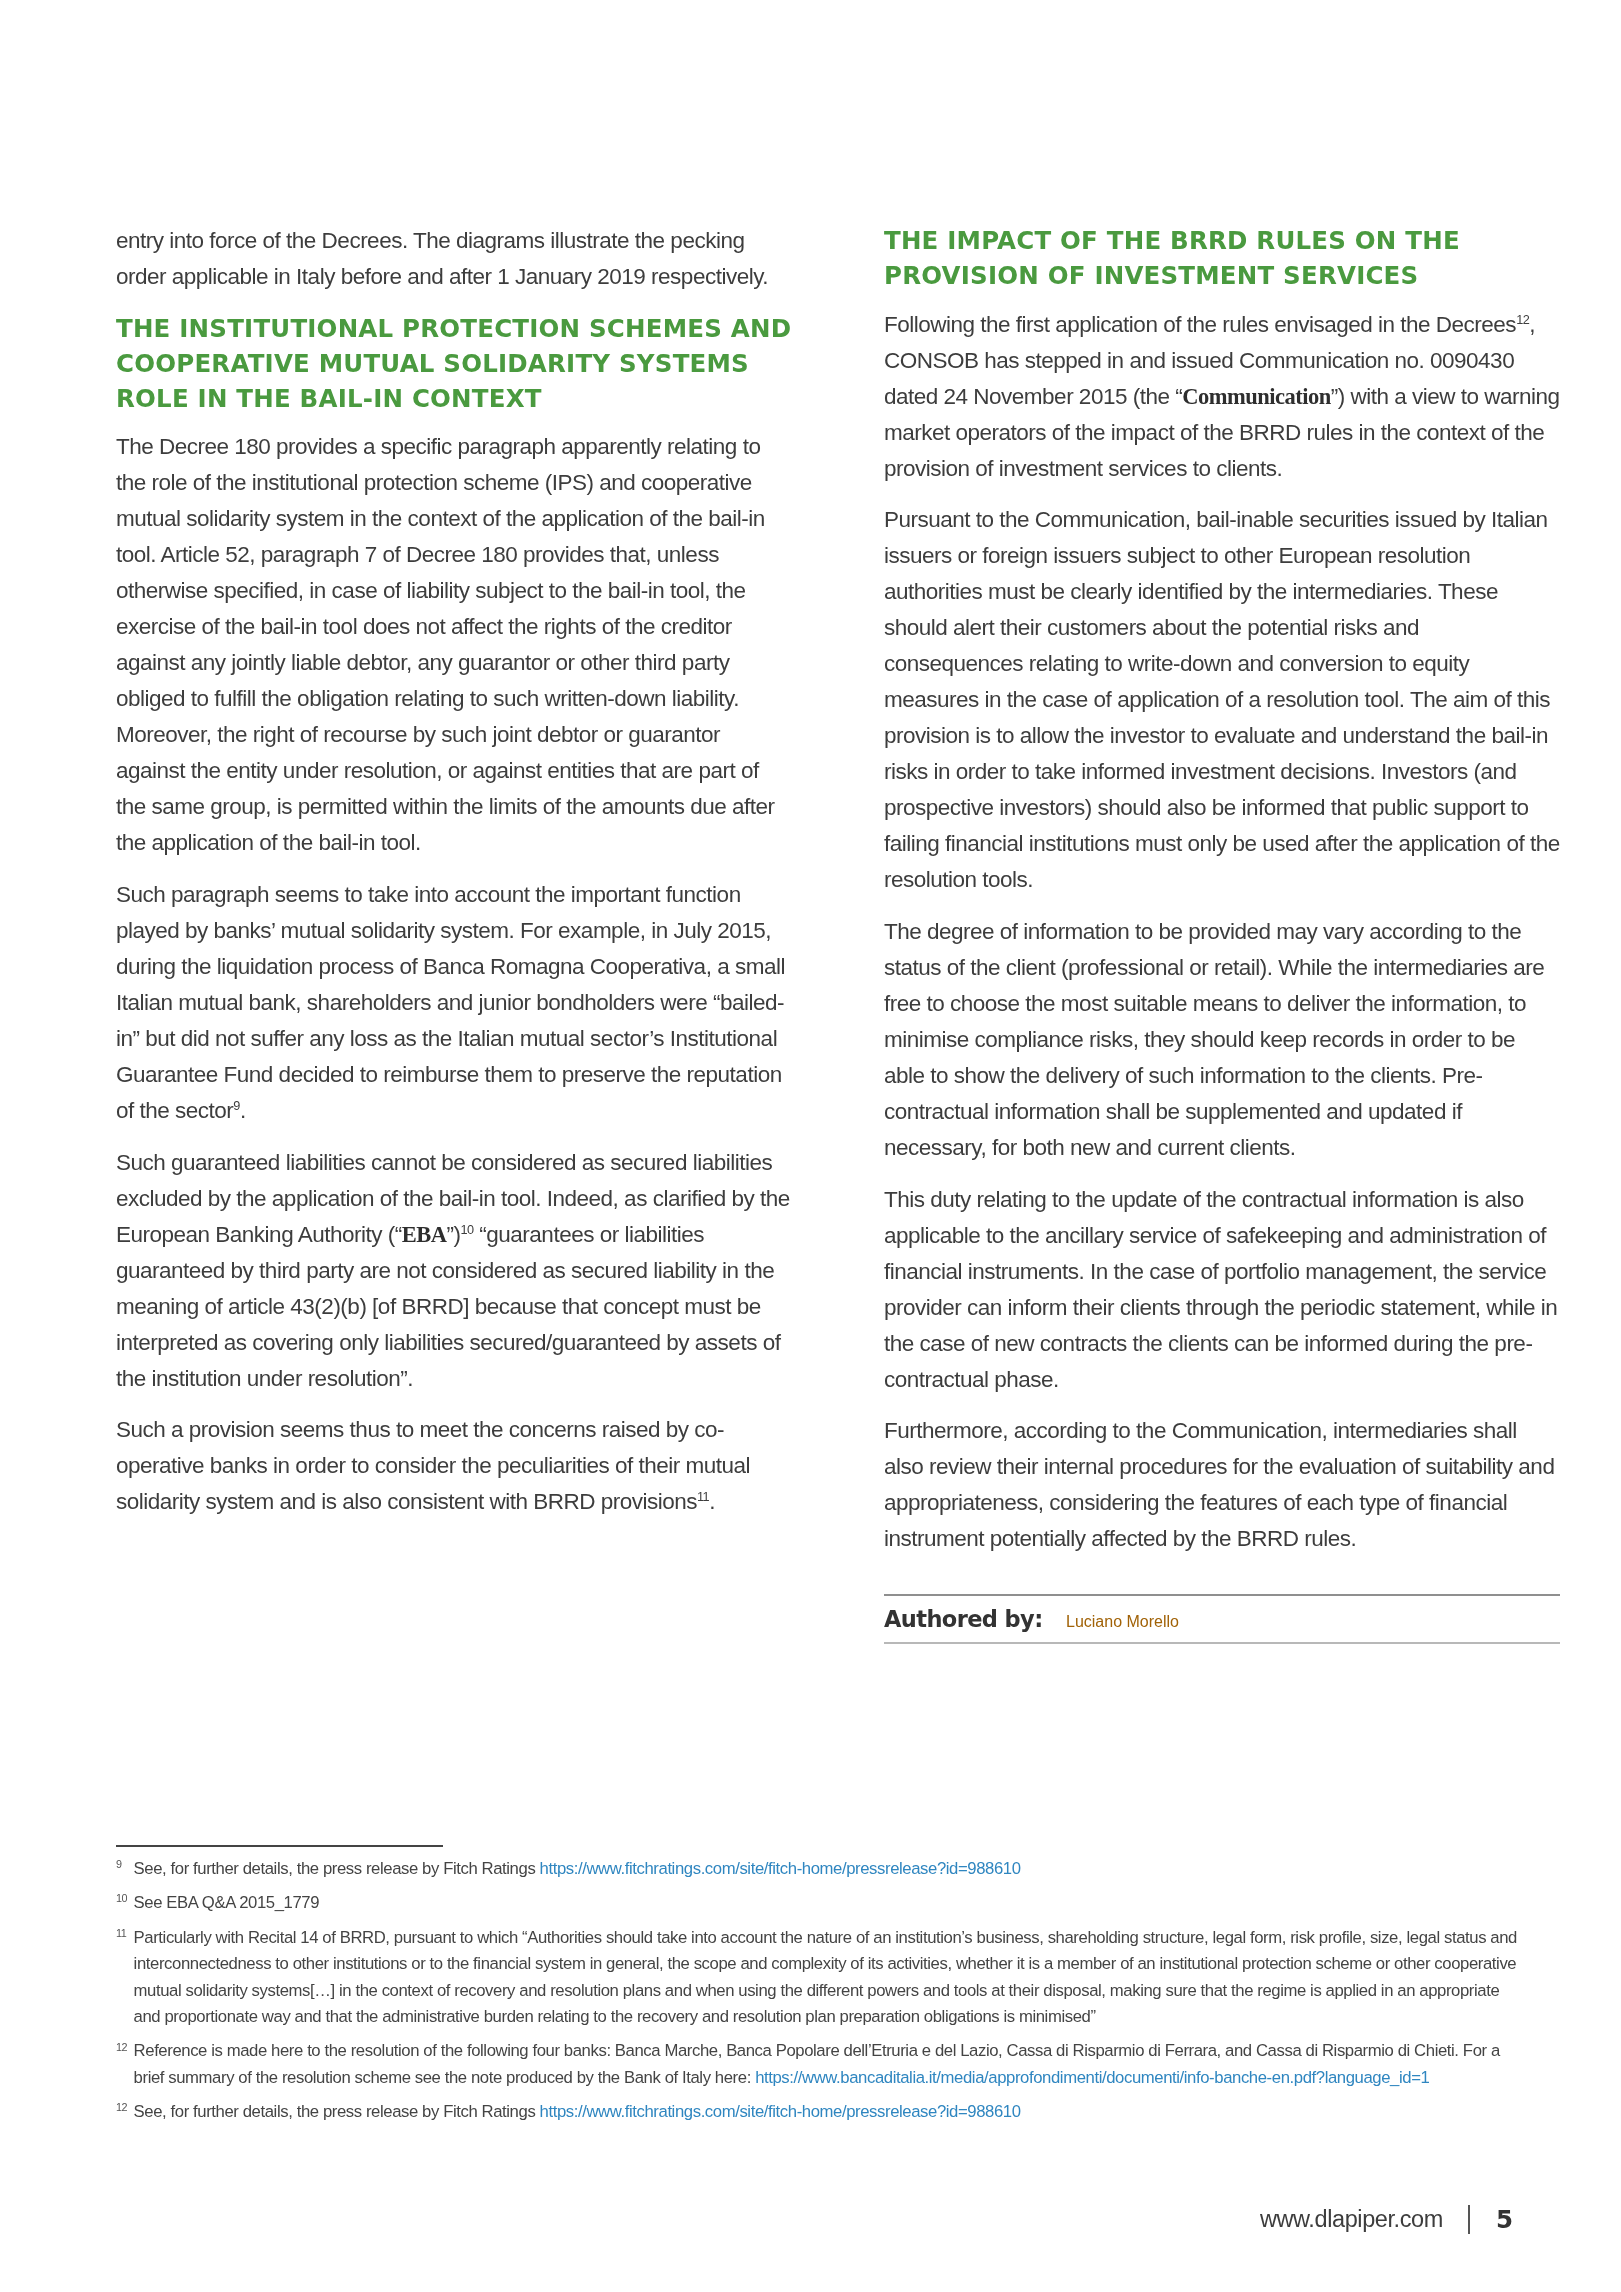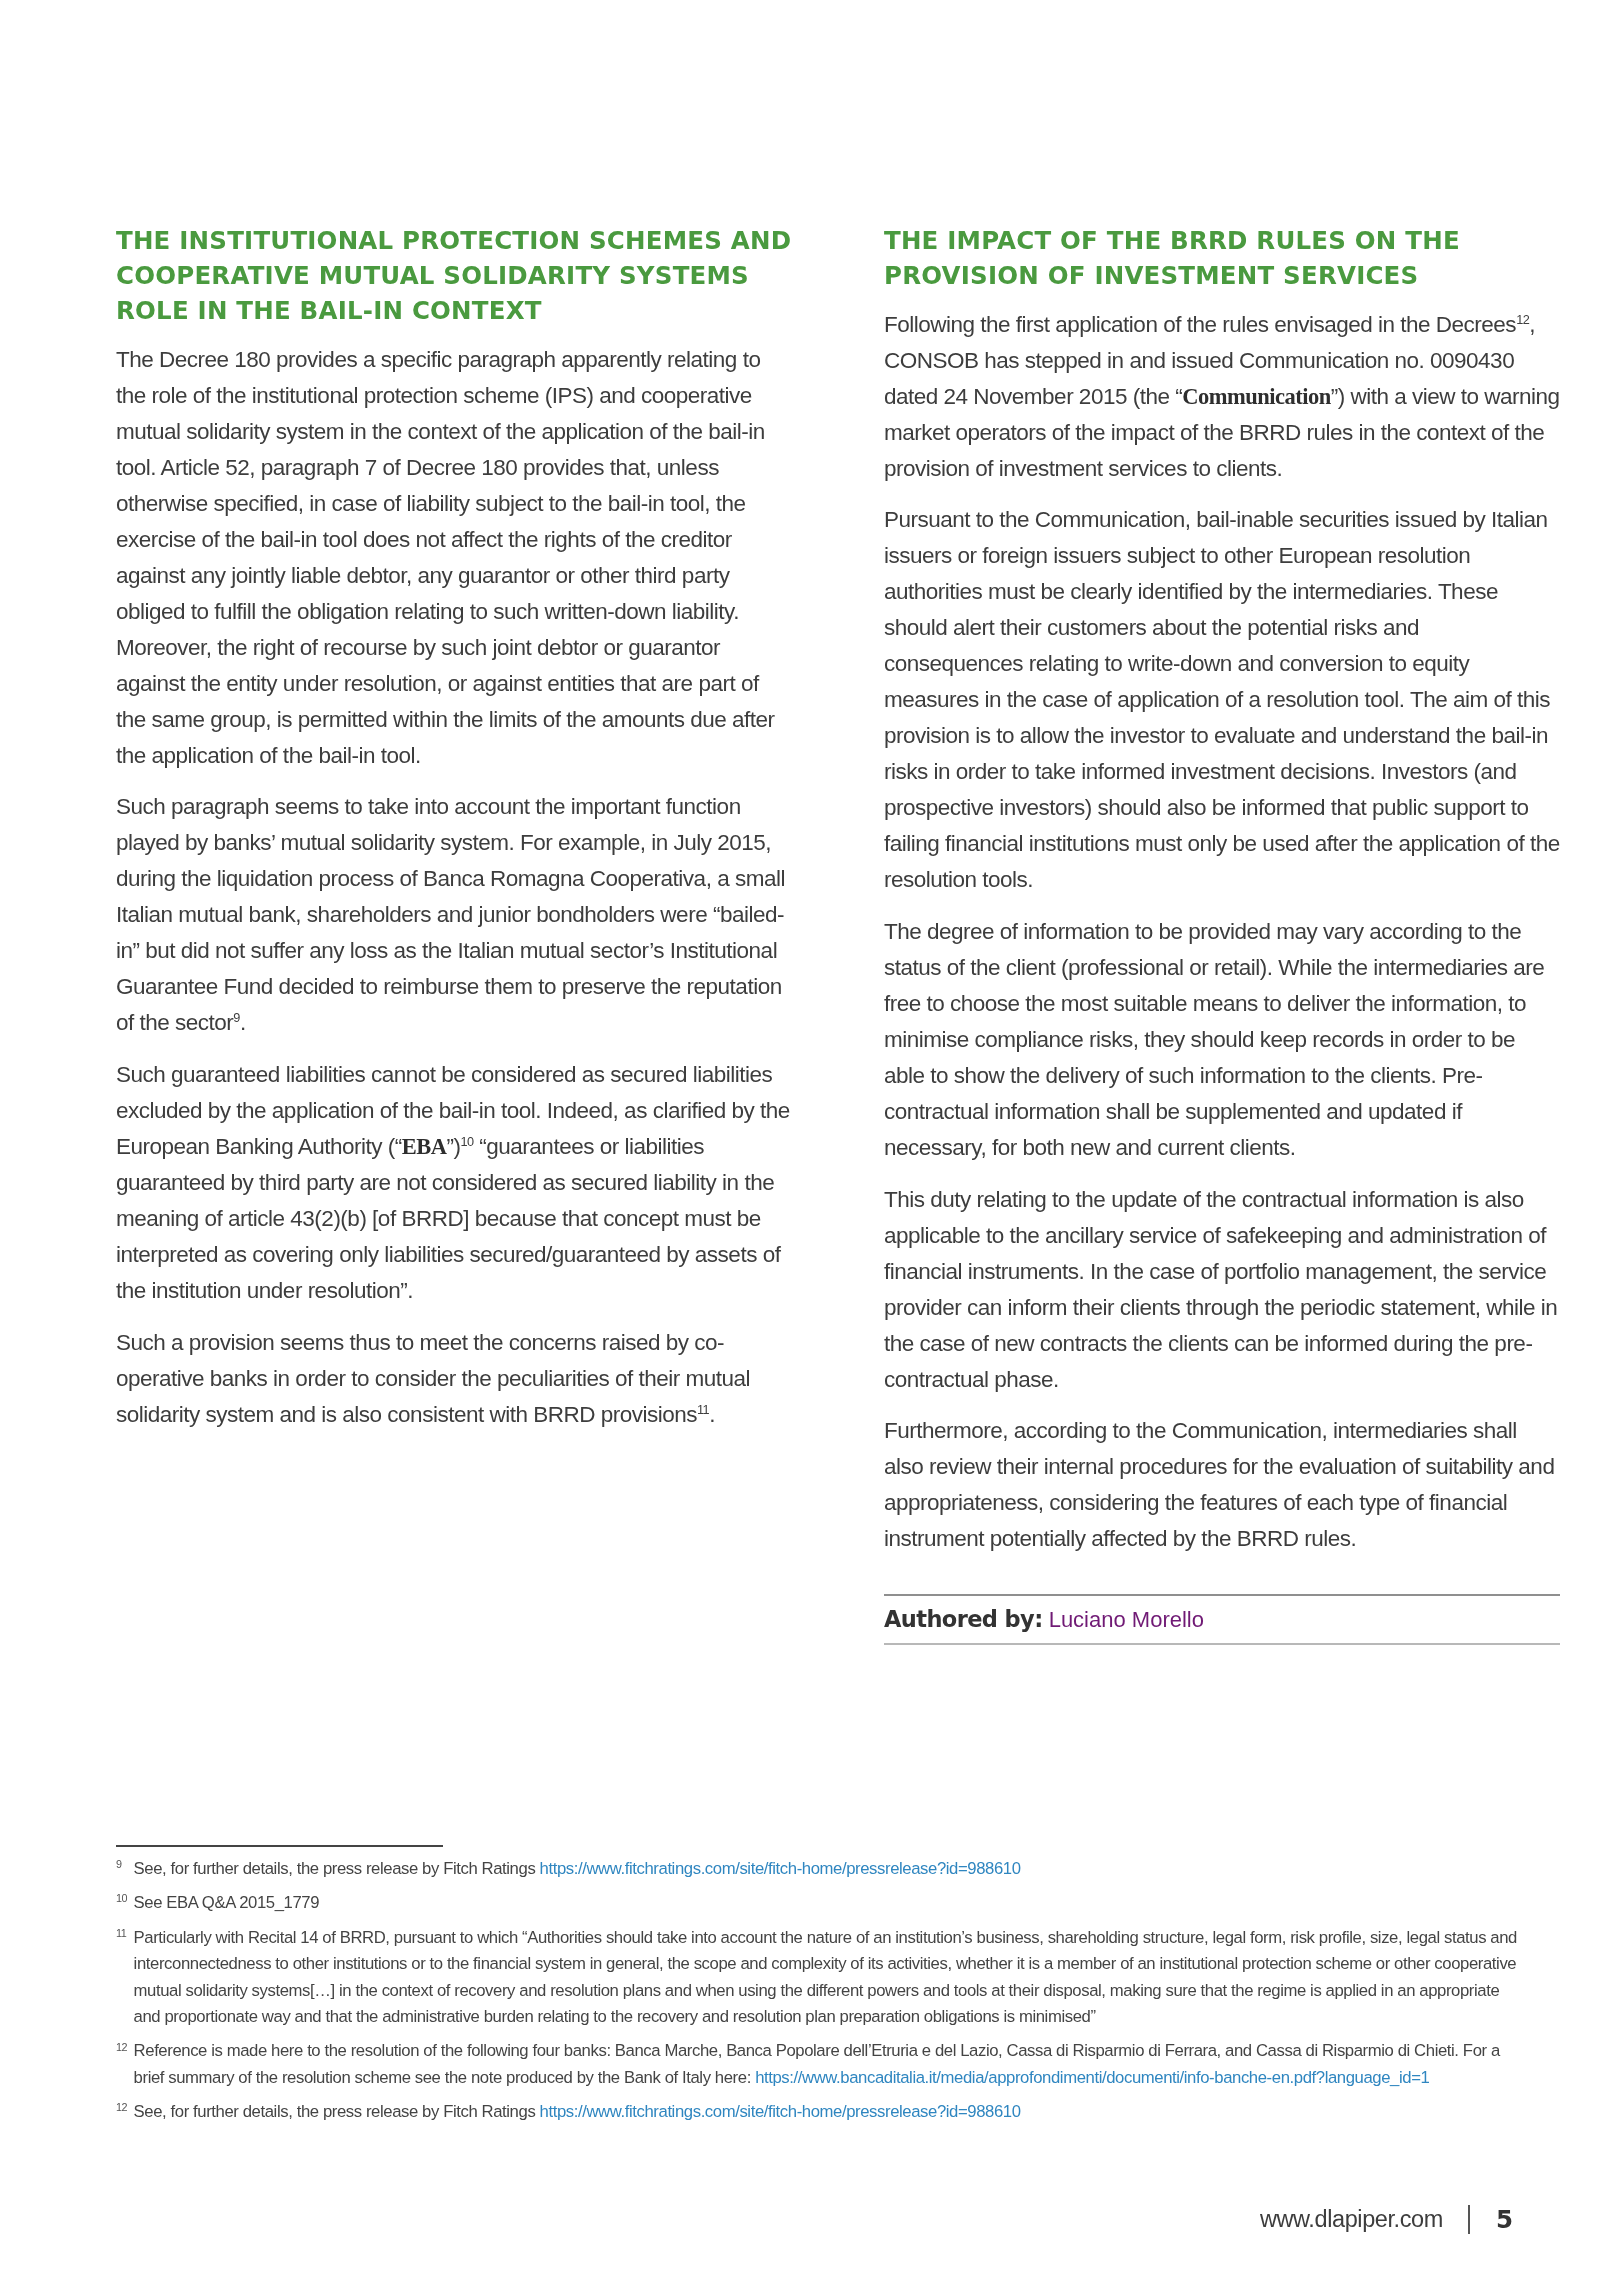--- a/index.html
+++ b/index.html
@@ -21,39 +21,40 @@
     font-weight: 700; letter-spacing: 0.2px; font-family: "DejaVu Sans", sans-serif;
   }
   .gap-heading { margin-top: 43px; }
   sup { font-size: 12.7px; line-height: 0; vertical-align: super; }
   b.term { font-weight: 700; color: #2e2e2e; font-family: Liberation Serif, serif; }
   .author-block {
     border-top: 2.9px solid #8f8f8f; border-bottom: 2.9px solid #b8b8b8;
     margin-top: 37px; padding: 9.8px 0 9.8px 0; width: 676px;
   }
   .author-label { font-weight: 700; font-size: 22.5px; color: #333; font-family: "DejaVu Sans", sans-serif; letter-spacing: -0.6px; text-align: right; }
-  .author-name { font-size: 22px; font-weight: 300; color: #701a75; font-family: "Liberation Sans", sans-serif; }
+  .author-name { font-size: 16px; font-weight: 300; color: #a16207; font-family: "Liberation Sans", sans-serif; margin-left: 19px; }
   .fn-rule { position: absolute; left: 116px; top: 1845px; width: 327px; height: 0; border-top: 2px solid #444; }
   .footnotes { position: absolute; left: 116px; top: 1856px; width: 1402px; }
   .fn {
     position: relative; padding-left: 17.6px; margin: 0 0 7.8px 0;
     font-size: 16.7px; line-height: 26.5px; color: #444; font-weight: 300;
     font-family: "Liberation Sans", sans-serif; letter-spacing: -0.4px;
   }
   .fn-num { position: absolute; left: 0; top: -4.9px; font-size: 10.8px; color: #555; }
   .fn-link { color: #2f86c0; text-decoration: none; }
   .footer { position: absolute; right: 108px; top: 2205px; display: flex; align-items: center; gap: 25.5px; }
   .footer-url { font-size: 23.5px; color: #3d3d3d; font-weight: 300; font-family: "Liberation Sans", sans-serif; letter-spacing: -0.4px; margin-left: 33px; }
   .footer-sep { width: 2px; height: 29px; background: #555; }
   .footer-page { font-size: 24.5px; font-weight: 700; color: #333; font-family: "DejaVu Sans", sans-serif; }
 </style>
 </head>
 <body>
 
 <div class="col col-left">
+  <p class="body">entry into force of the Decrees. The diagrams illustrate the pecking order applicable in Italy before and after 1 January 2019 respectively.</p>
 
   <h2 class="sec gap-heading">THE INSTITUTIONAL PROTECTION SCHEMES AND COOPERATIVE MUTUAL SOLIDARITY SYSTEMS ROLE IN THE BAIL-IN CONTEXT</h2>
 
   <p class="body">The Decree 180 provides a specific paragraph apparently relating to the role of the institutional protection scheme (IPS) and cooperative mutual solidarity system in the context of the application of the bail-in tool. Article 52, paragraph 7 of Decree 180 provides that, unless otherwise specified, in case of liability subject to the bail-in tool, the exercise of the bail-in tool does not affect the rights of the creditor against any jointly liable debtor, any guarantor or other third party obliged to fulfill the obligation relating to such written-down liability. Moreover, the right of recourse by such joint debtor or guarantor against the entity under resolution, or against entities that are part of the same group, is permitted within the limits of the amounts due after the application of the bail-in tool.</p>
 
   <p class="body">
     <span>Such paragraph seems to take into account the important function played by banks’ mutual solidarity system. For example, in July 2015, during the liquidation process of Banca Romagna Cooperativa, a small Italian mutual bank, shareholders and junior bondholders were “bailed-in” but did not suffer any loss as the Italian mutual sector’s Institutional Guarantee Fund decided to reimburse them to preserve the reputation of the sector</span><sup>9</sup><span>.</span>
   </p>
 
   <p class="body">

